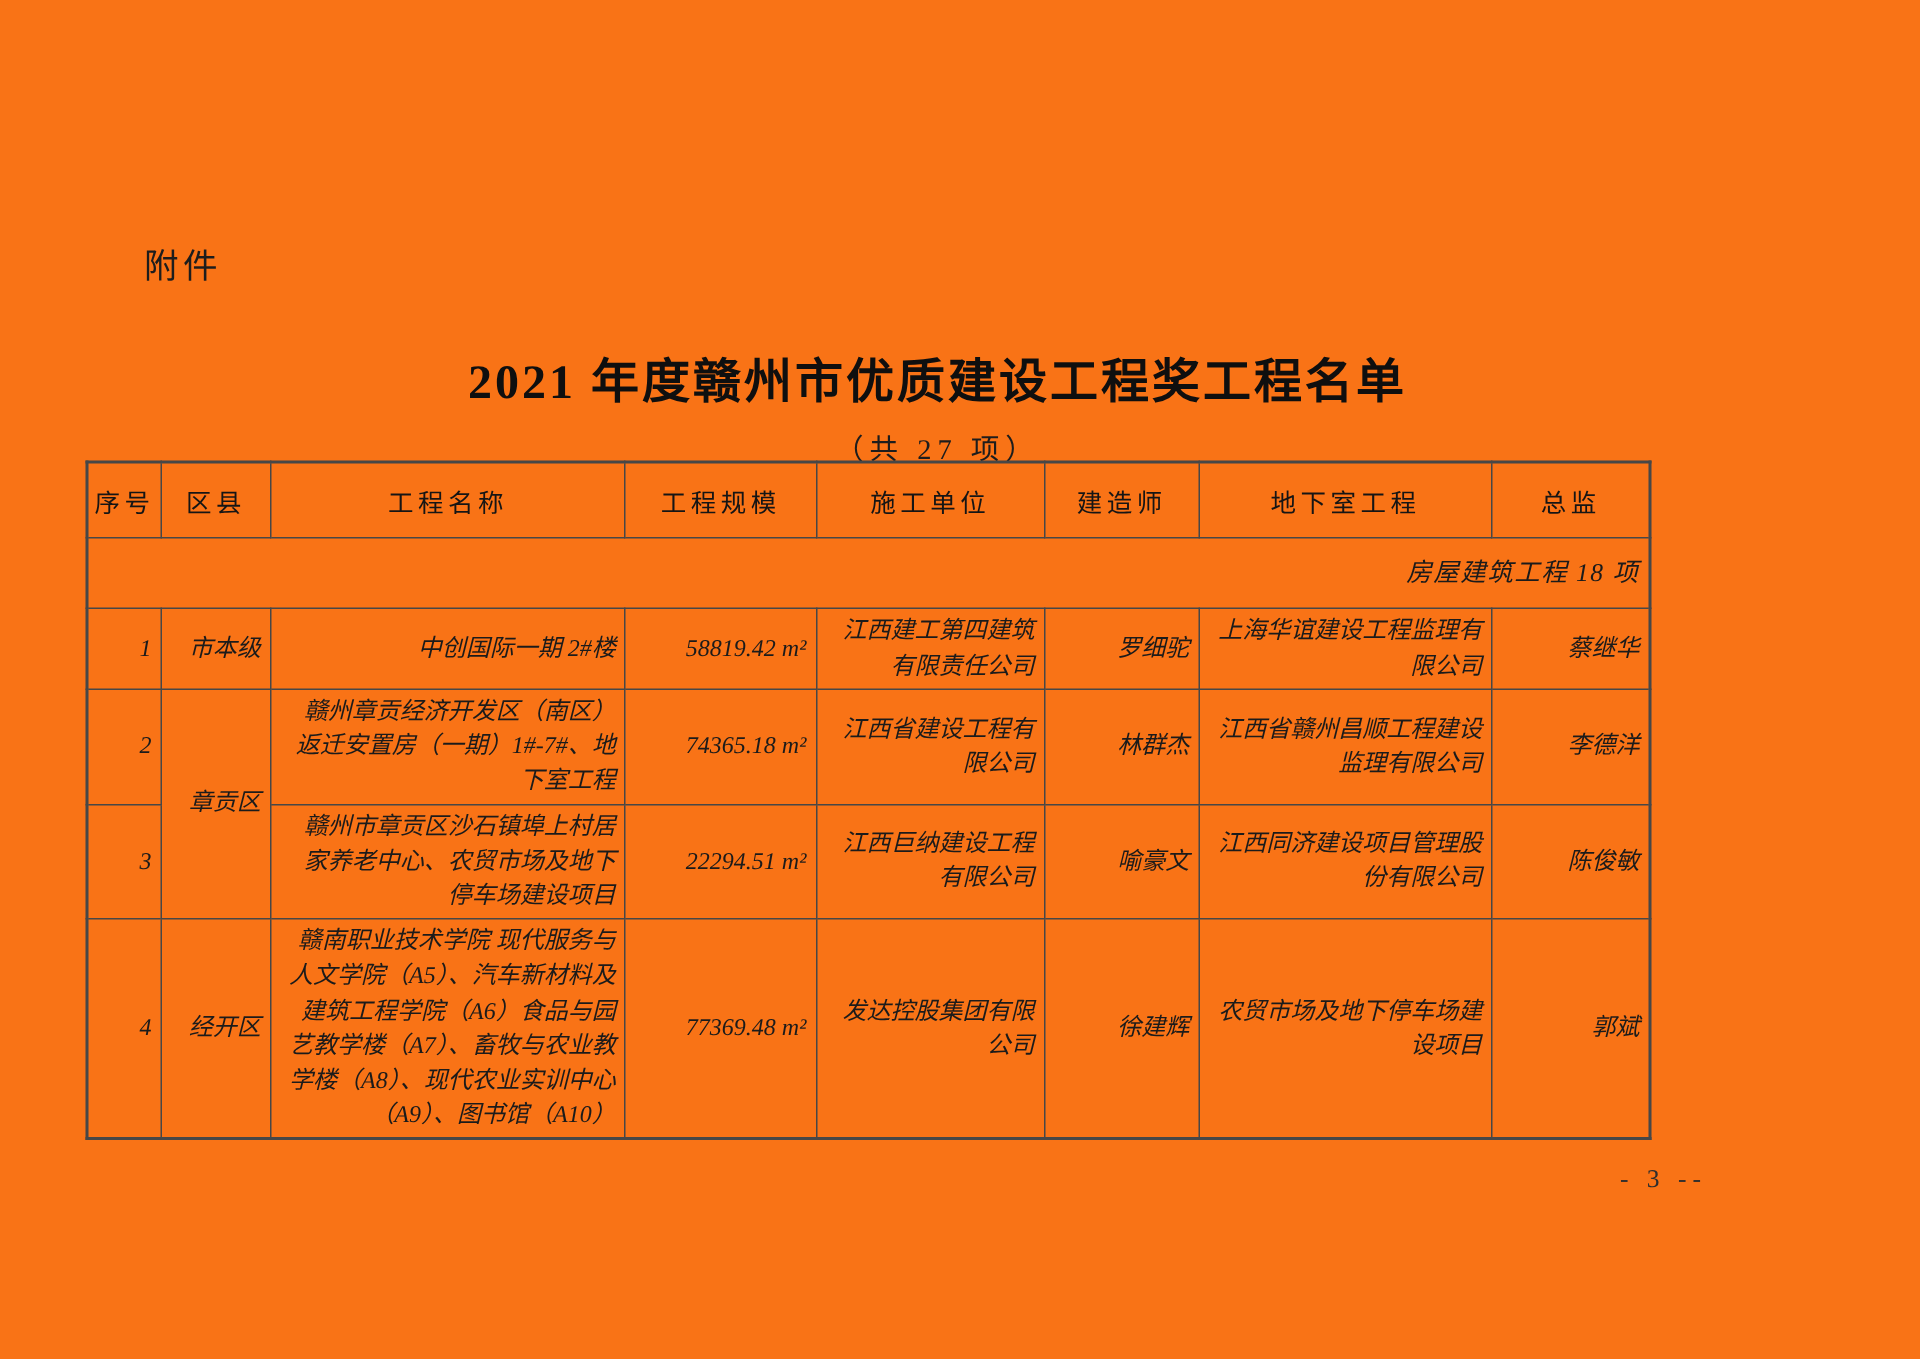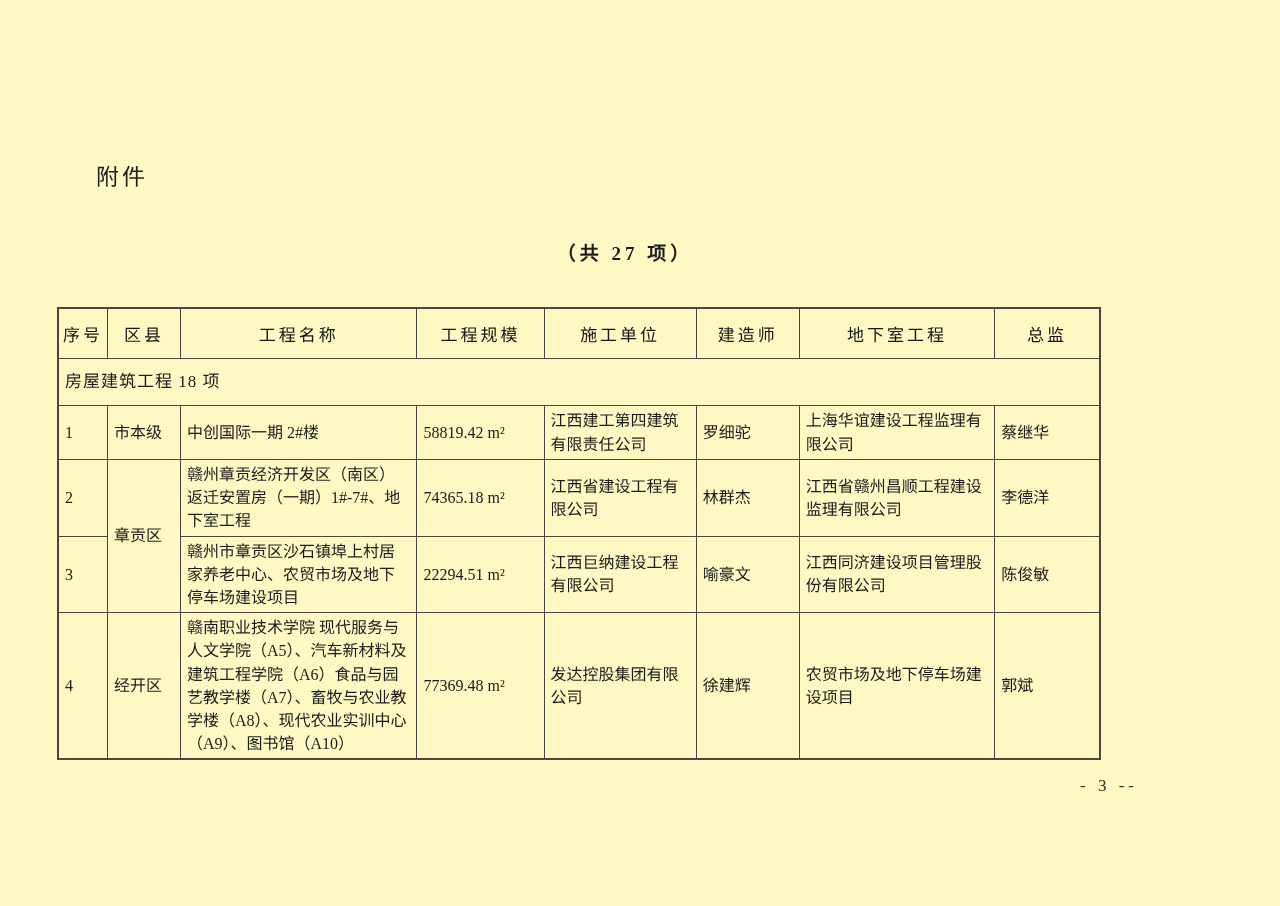--- a/index.html
+++ b/index.html
@@ -6,21 +6,21 @@
   body{
     background:#e9e9e7;
     font-family:"Liberation Serif","DejaVu Serif",serif;
     color:#1d1d1d;
   }
   .page{
     position:relative;
     width:1280px;
     height:906px;
     margin:0 auto;
-    background:#fef9c3;
+    background:#f97316;
     box-shadow:0 0 6px rgba(0,0,0,.25);
     overflow:hidden;
   }
   .attachment{
     position:absolute;
     left:96px;
     top:158px;
     font-size:23px;
     letter-spacing:3px;
   }
@@ -36,21 +36,20 @@
     font-size:32px;
     font-weight:700;
     letter-spacing:2px;
     color:#0f0f0f;
   }
   .doc-subtitle{
     margin-top:10px;
     font-size:19px;
     letter-spacing:4px;
     color:#1d1d1d;
-    font-weight:bold;
   }
   table.award-table{
     position:absolute;
     left:57px;
     top:307px;
     width:1044px;
     border-collapse:collapse;
     table-layout:fixed;
     background:transparent;
   }
@@ -63,25 +62,26 @@
   table.award-table th{
     font-weight:400;
     font-size:17px;
     letter-spacing:3px;
     height:45px;
     padding:2px 4px;
     color:#151515;
   }
   table.award-table td{
     font-size:16px;
-    text-align:left;
+    text-align:right;
     vertical-align:middle;
     padding:3px 6px;
     line-height:1.45;
     color:#1b1b1b;
+    font-style:italic;
   }
   tr.section-row td{
     height:40px;
     font-size:17px;
     letter-spacing:1px;
   }
   td.project{line-height:1.52;}
   tr.r1{height:54px;}
   tr.r2{height:66px;}
   tr.r3{height:70px;}
@@ -96,20 +96,21 @@
   }
 </style>
 </head>
 <body>
 
 <div class="page">
 
   <div class="attachment">附件</div>
 
   <div class="title-wrap">
+    <h1 class="doc-title">2021 年度赣州市优质建设工程奖工程名单</h1>
     <div class="doc-subtitle">（共 27 项）</div>
   </div>
 
   <table class="award-table">
     <colgroup>
       <col style="width:4.75%">
       <col style="width:7.0%">
       <col style="width:22.7%">
       <col style="width:12.2%">
       <col style="width:14.6%">

